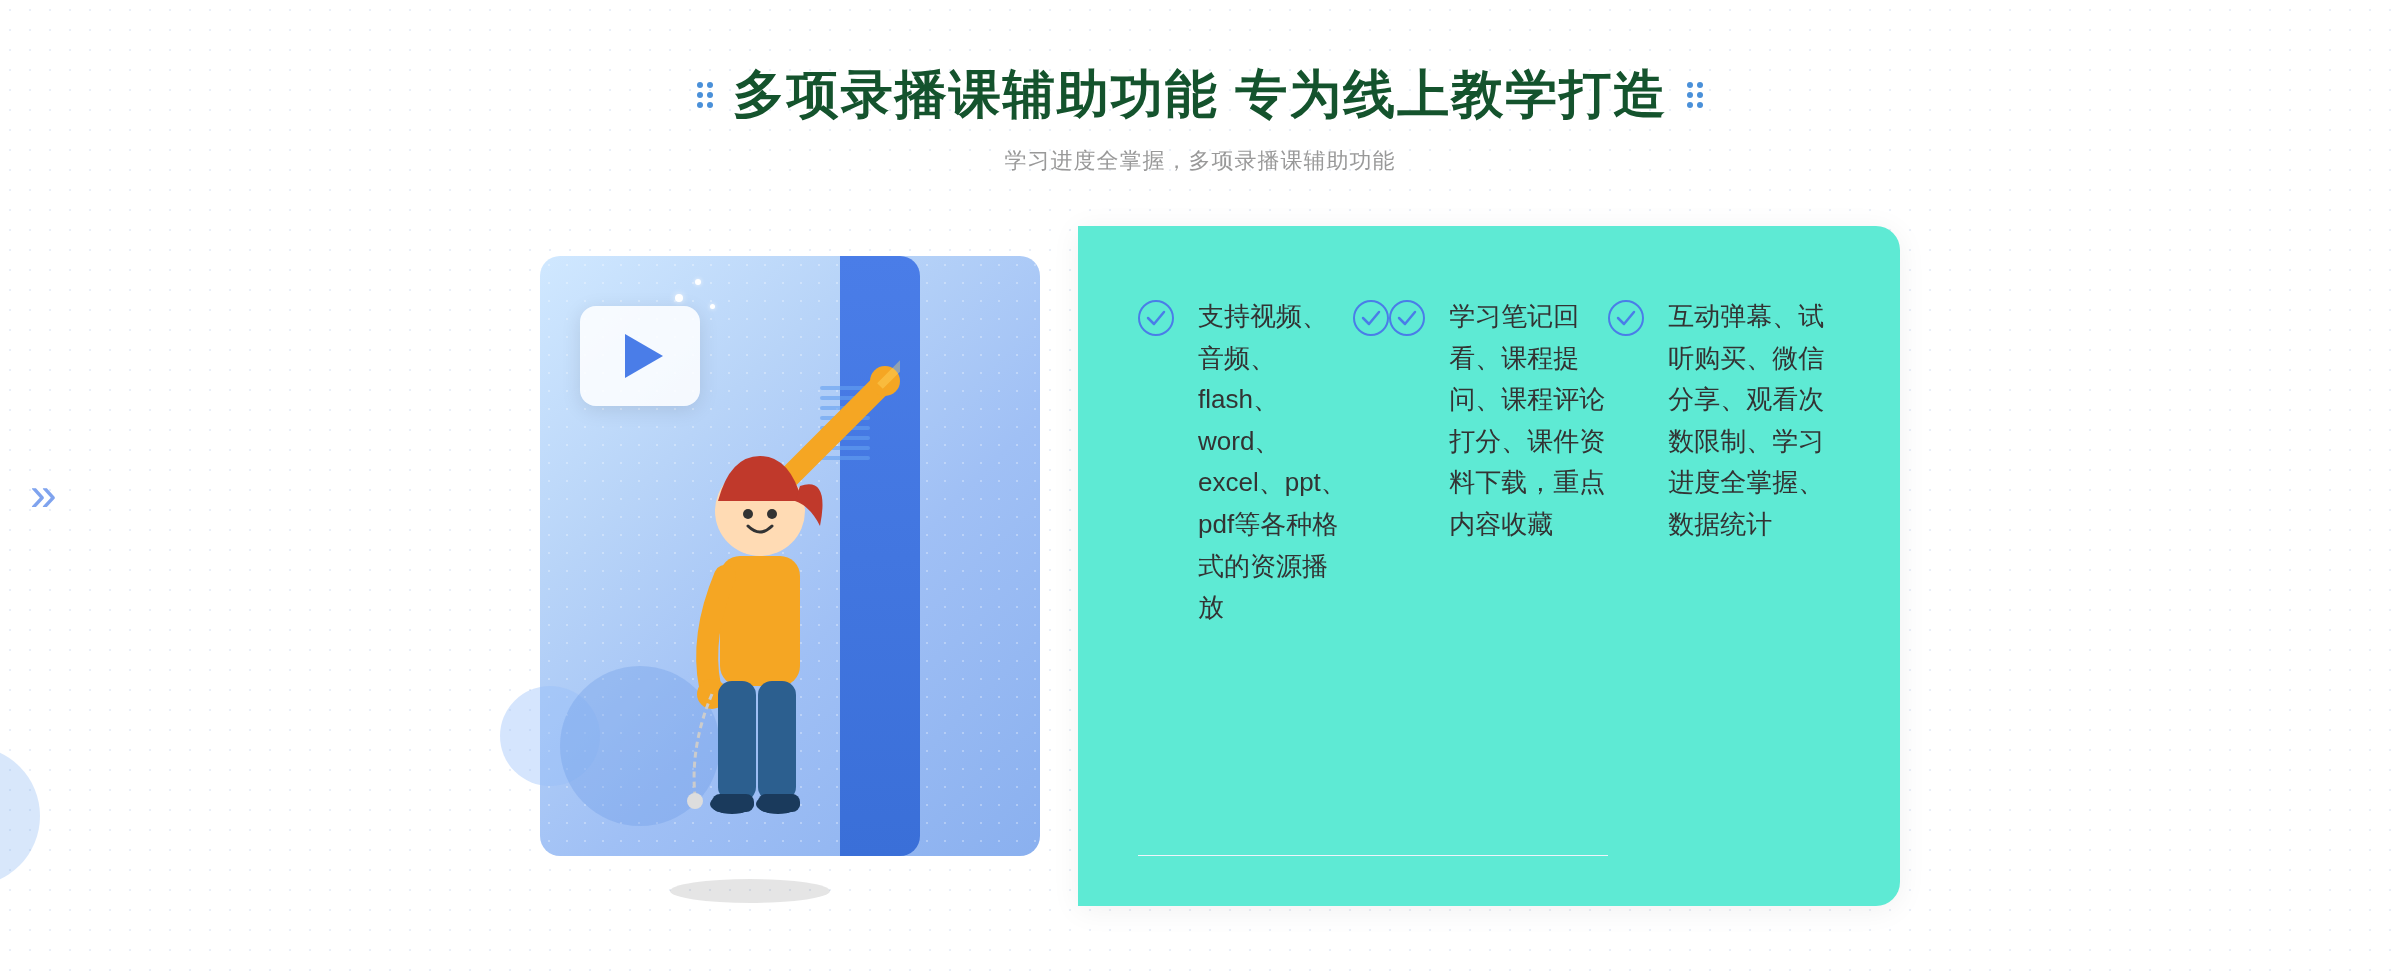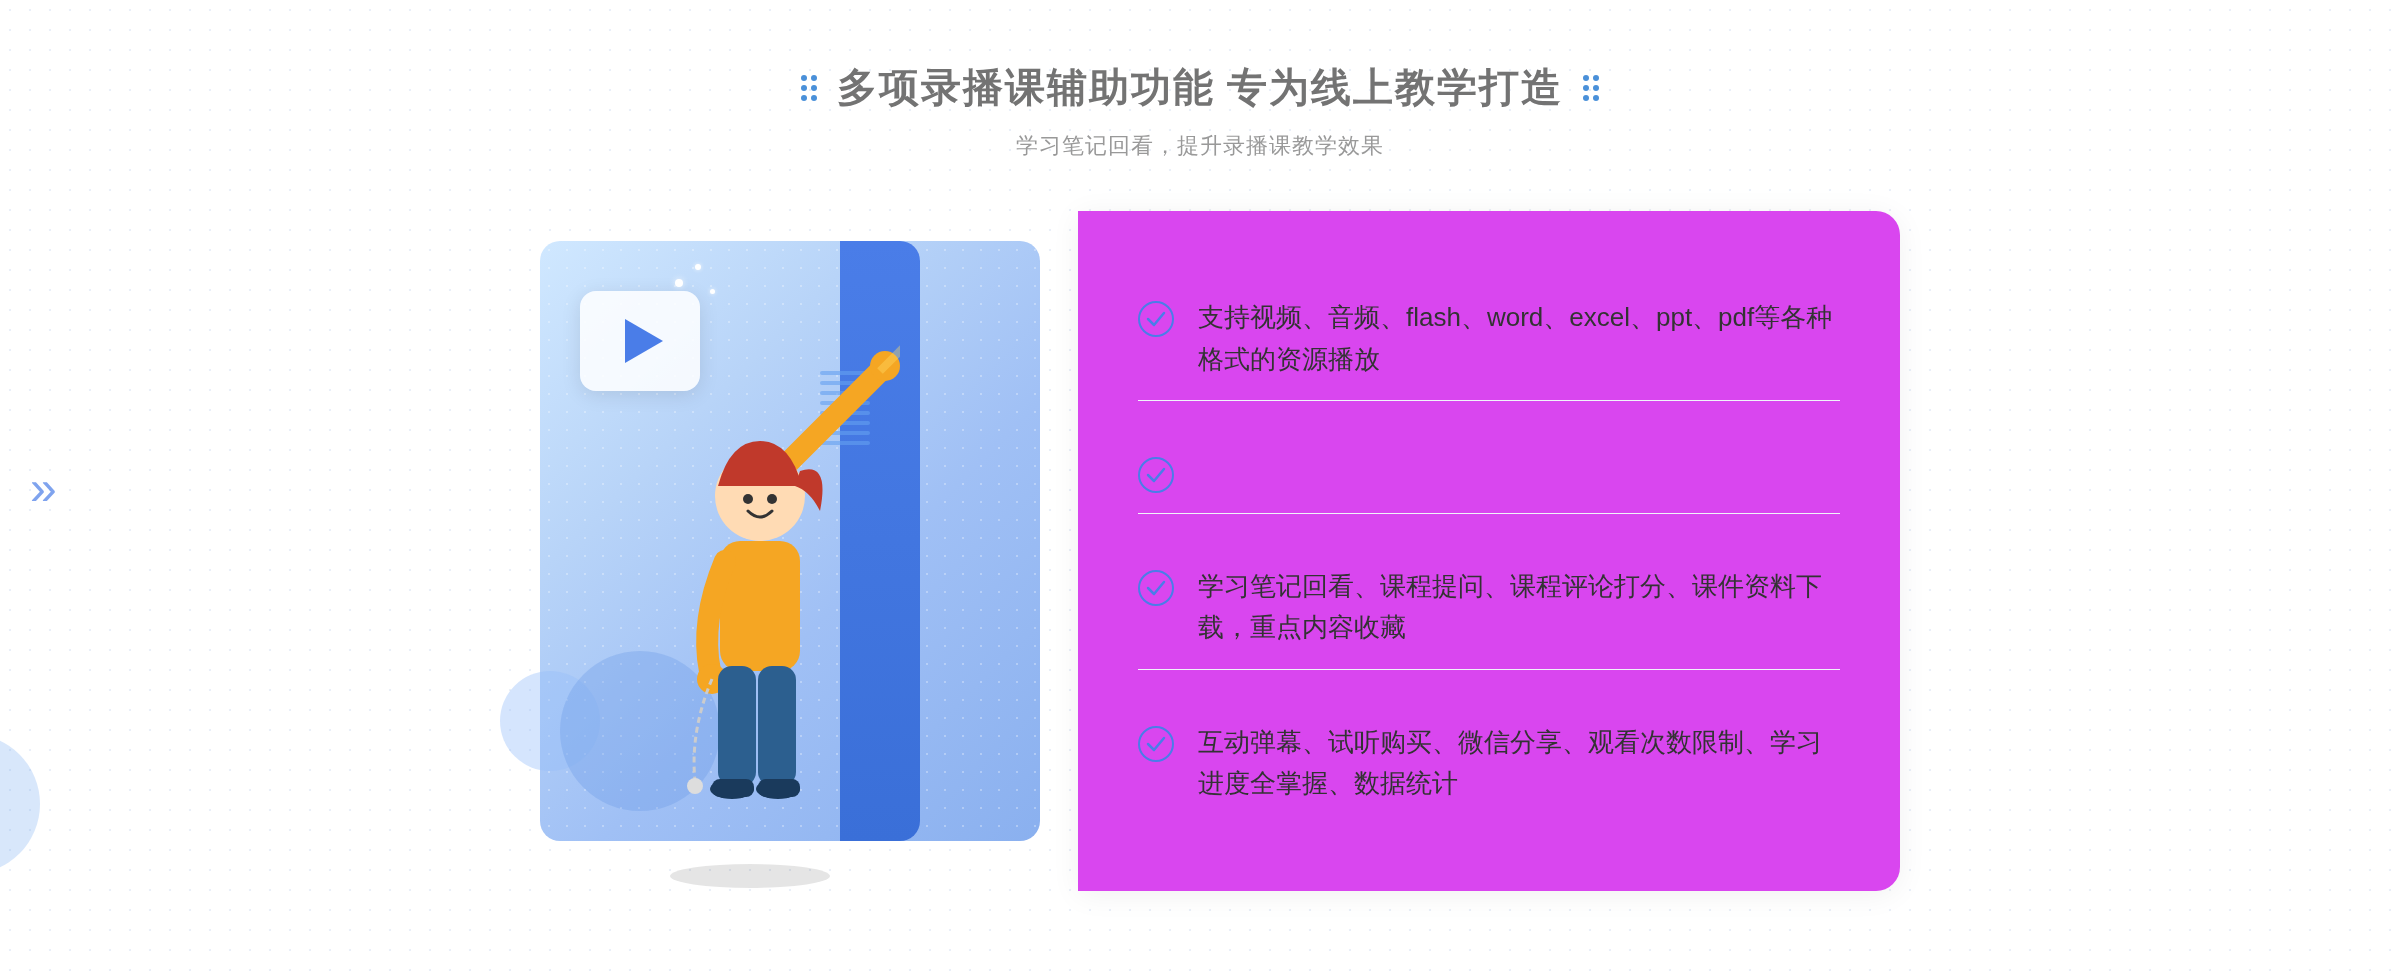--- a/index.html
+++ b/index.html
@@ -71,25 +71,24 @@
 
     .dot {
       width: 6px;
       height: 6px;
       background: #4a90d9;
       border-radius: 50%;
       display: inline-block;
     }
 
     .main-title {
-      font-size: 40px;
+      font-size: 52px;
       font-weight: 700;
-      color: #737373;
+      color: #14532d;
       letter-spacing: 2px;
-      font-family: Liberation Serif, serif;
     }
 
     .sub-title {
       font-size: 22px;
       color: #999;
       letter-spacing: 1px;
     }
 
     .content-section {
       display: flex;
@@ -213,25 +212,25 @@
       bottom: 0;
       left: 100px;
       width: 300px;
       height: 580px;
       z-index: 5;
     }
 
     
     .features-panel {
       flex: 1;
-      background: #d946ef;
+      background: #5eead4;
       border-radius: 0 24px 24px 0;
       padding: 50px 60px;
       display: flex;
-      flex-direction: column;
+      flex-direction: row;
       justify-content: space-around;
       box-shadow: 0 4px 30px rgba(0,0,0,0.06);
       position: relative;
       z-index: 1;
       margin-left: -2px;
     }
 
     .feature-item {
       display: flex;
       align-items: flex-start;
@@ -319,21 +318,21 @@
         <span>
           <span class="dot"></span>
           <span class="dot"></span>
         </span>
         <span>
           <span class="dot"></span>
           <span class="dot"></span>
         </span>
       </div>
     </div>
-    <p class="sub-title">学习笔记回看，提升录播课教学效果</p>
+    <p class="sub-title">学习进度全掌握，多项录播课辅助功能</p>
   </div>
 
   <div class="content-section">
 
     <div class="illustration-area">
 
       <div class="illustration-bg"></div>
 
       <div class="blue-strip"></div>
 

